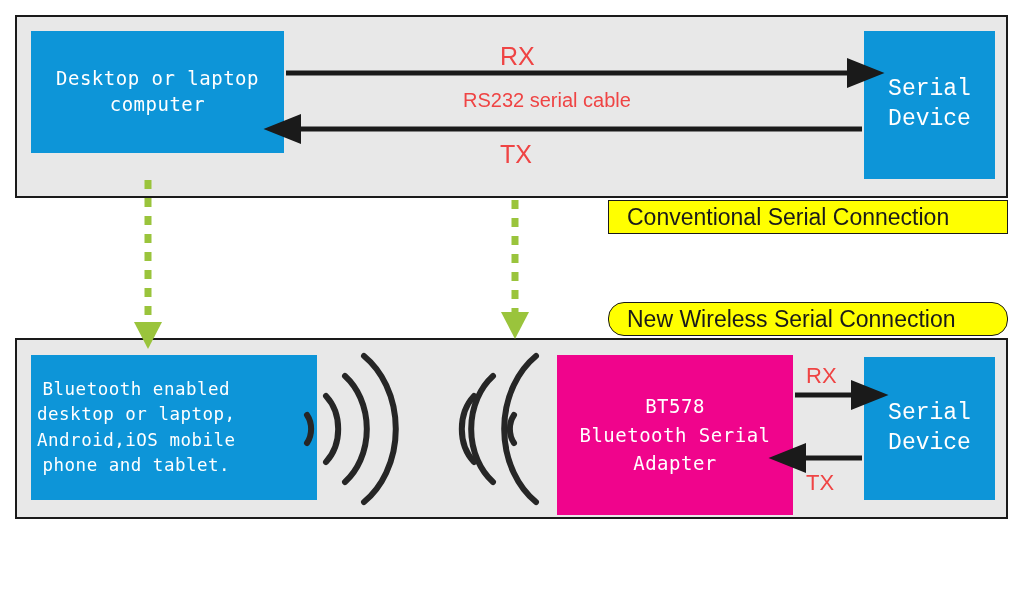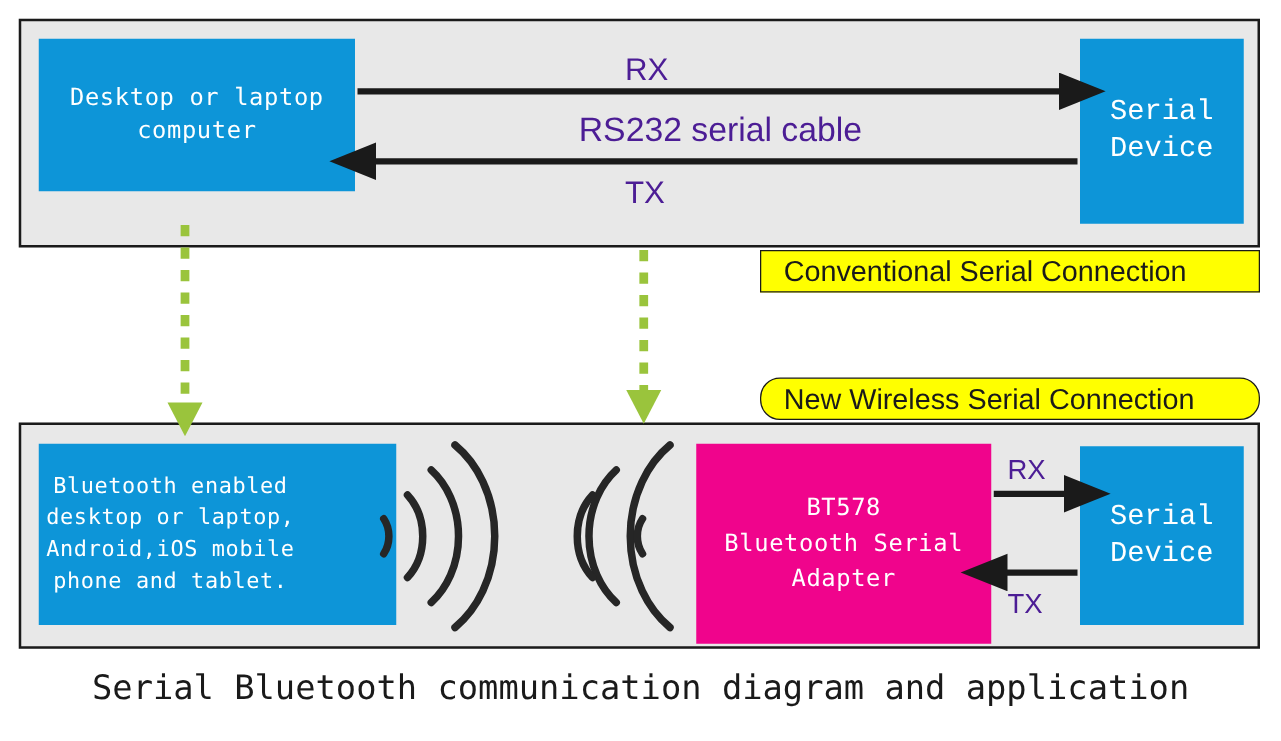--- a/index.html
+++ b/index.html
@@ -112,27 +112,27 @@
   #label-wireless {
     left: 608px; top: 302px;
     width: 400px; height: 34px;
     font-size: 23px;
     border-radius: 16px;
   }
 
   
   .plain-text {
     position: absolute;
-    color: #4c1d95;
+    color: #ef4444;
     font-family: "Liberation Sans", sans-serif;
     text-align: center;
     white-space: nowrap;
   }
   #text-rx-top   { left: 500px; top: 42px; font-size: 25px; }
-  #text-cable    { left: 463px; top: 89px; font-size: 27px; }
+  #text-cable    { left: 463px; top: 89px; font-size: 20px; }
   #text-tx-top   { left: 500px; top: 140px; font-size: 25px; }
   #text-update   { left: 258px; top: 240px; font-size: 23px; line-height: 1.35; white-space: normal; width: 252px; }
   #text-rx-bottom{ left: 806px; top: 363px; font-size: 22px; }
   #text-tx-bottom{ left: 806px; top: 470px; font-size: 22px; }
 
   
   #caption {
     position: absolute;
     left: 0px; top: 535px;
     width: 1025px;
@@ -229,15 +229,14 @@
 
     <g>
       <line x1="795" y1="395" x2="852" y2="395" stroke="#1a1a1a" stroke-width="5" marker-end="url(#arrow-black-right)"></line>
     </g>
 
     <g>
       <line x1="862" y1="458" x2="805" y2="458" stroke="#1a1a1a" stroke-width="5" marker-end="url(#arrow-black-left)"></line>
     </g>
   </svg>
 
-  <div id="caption">Serial Bluetooth communication diagram and application</div>
 
 </div>
 
 </body></html>

